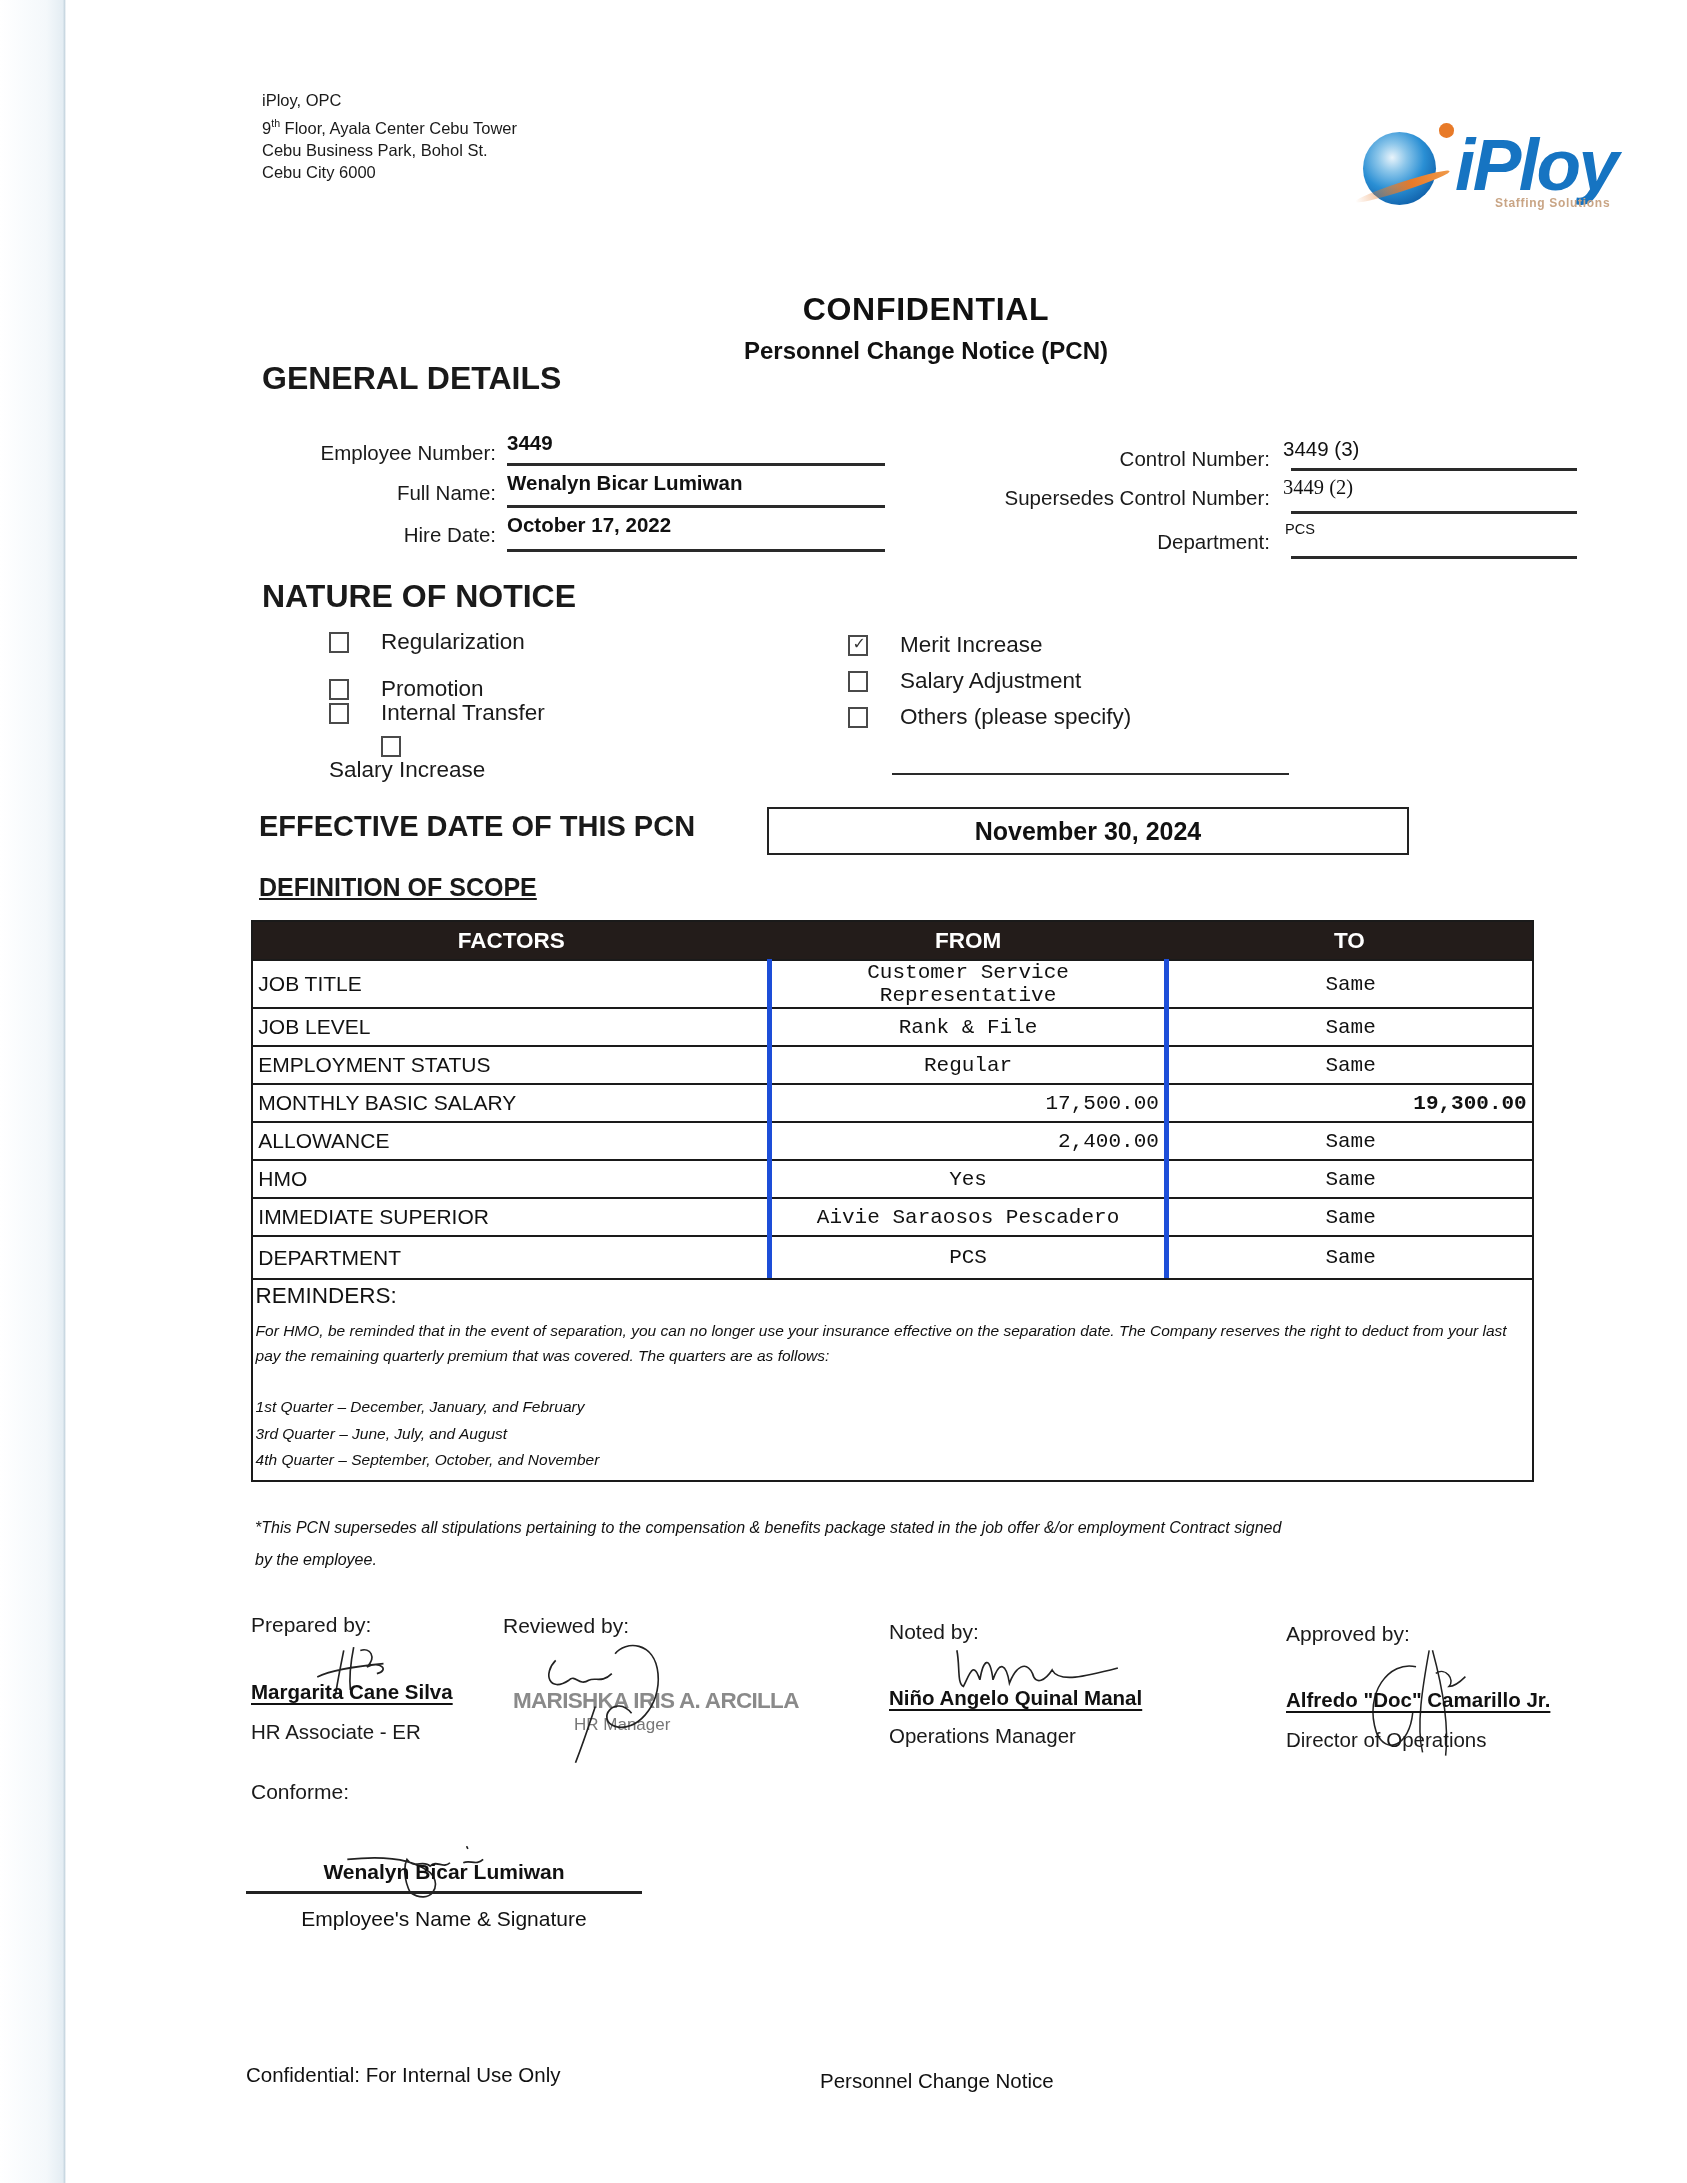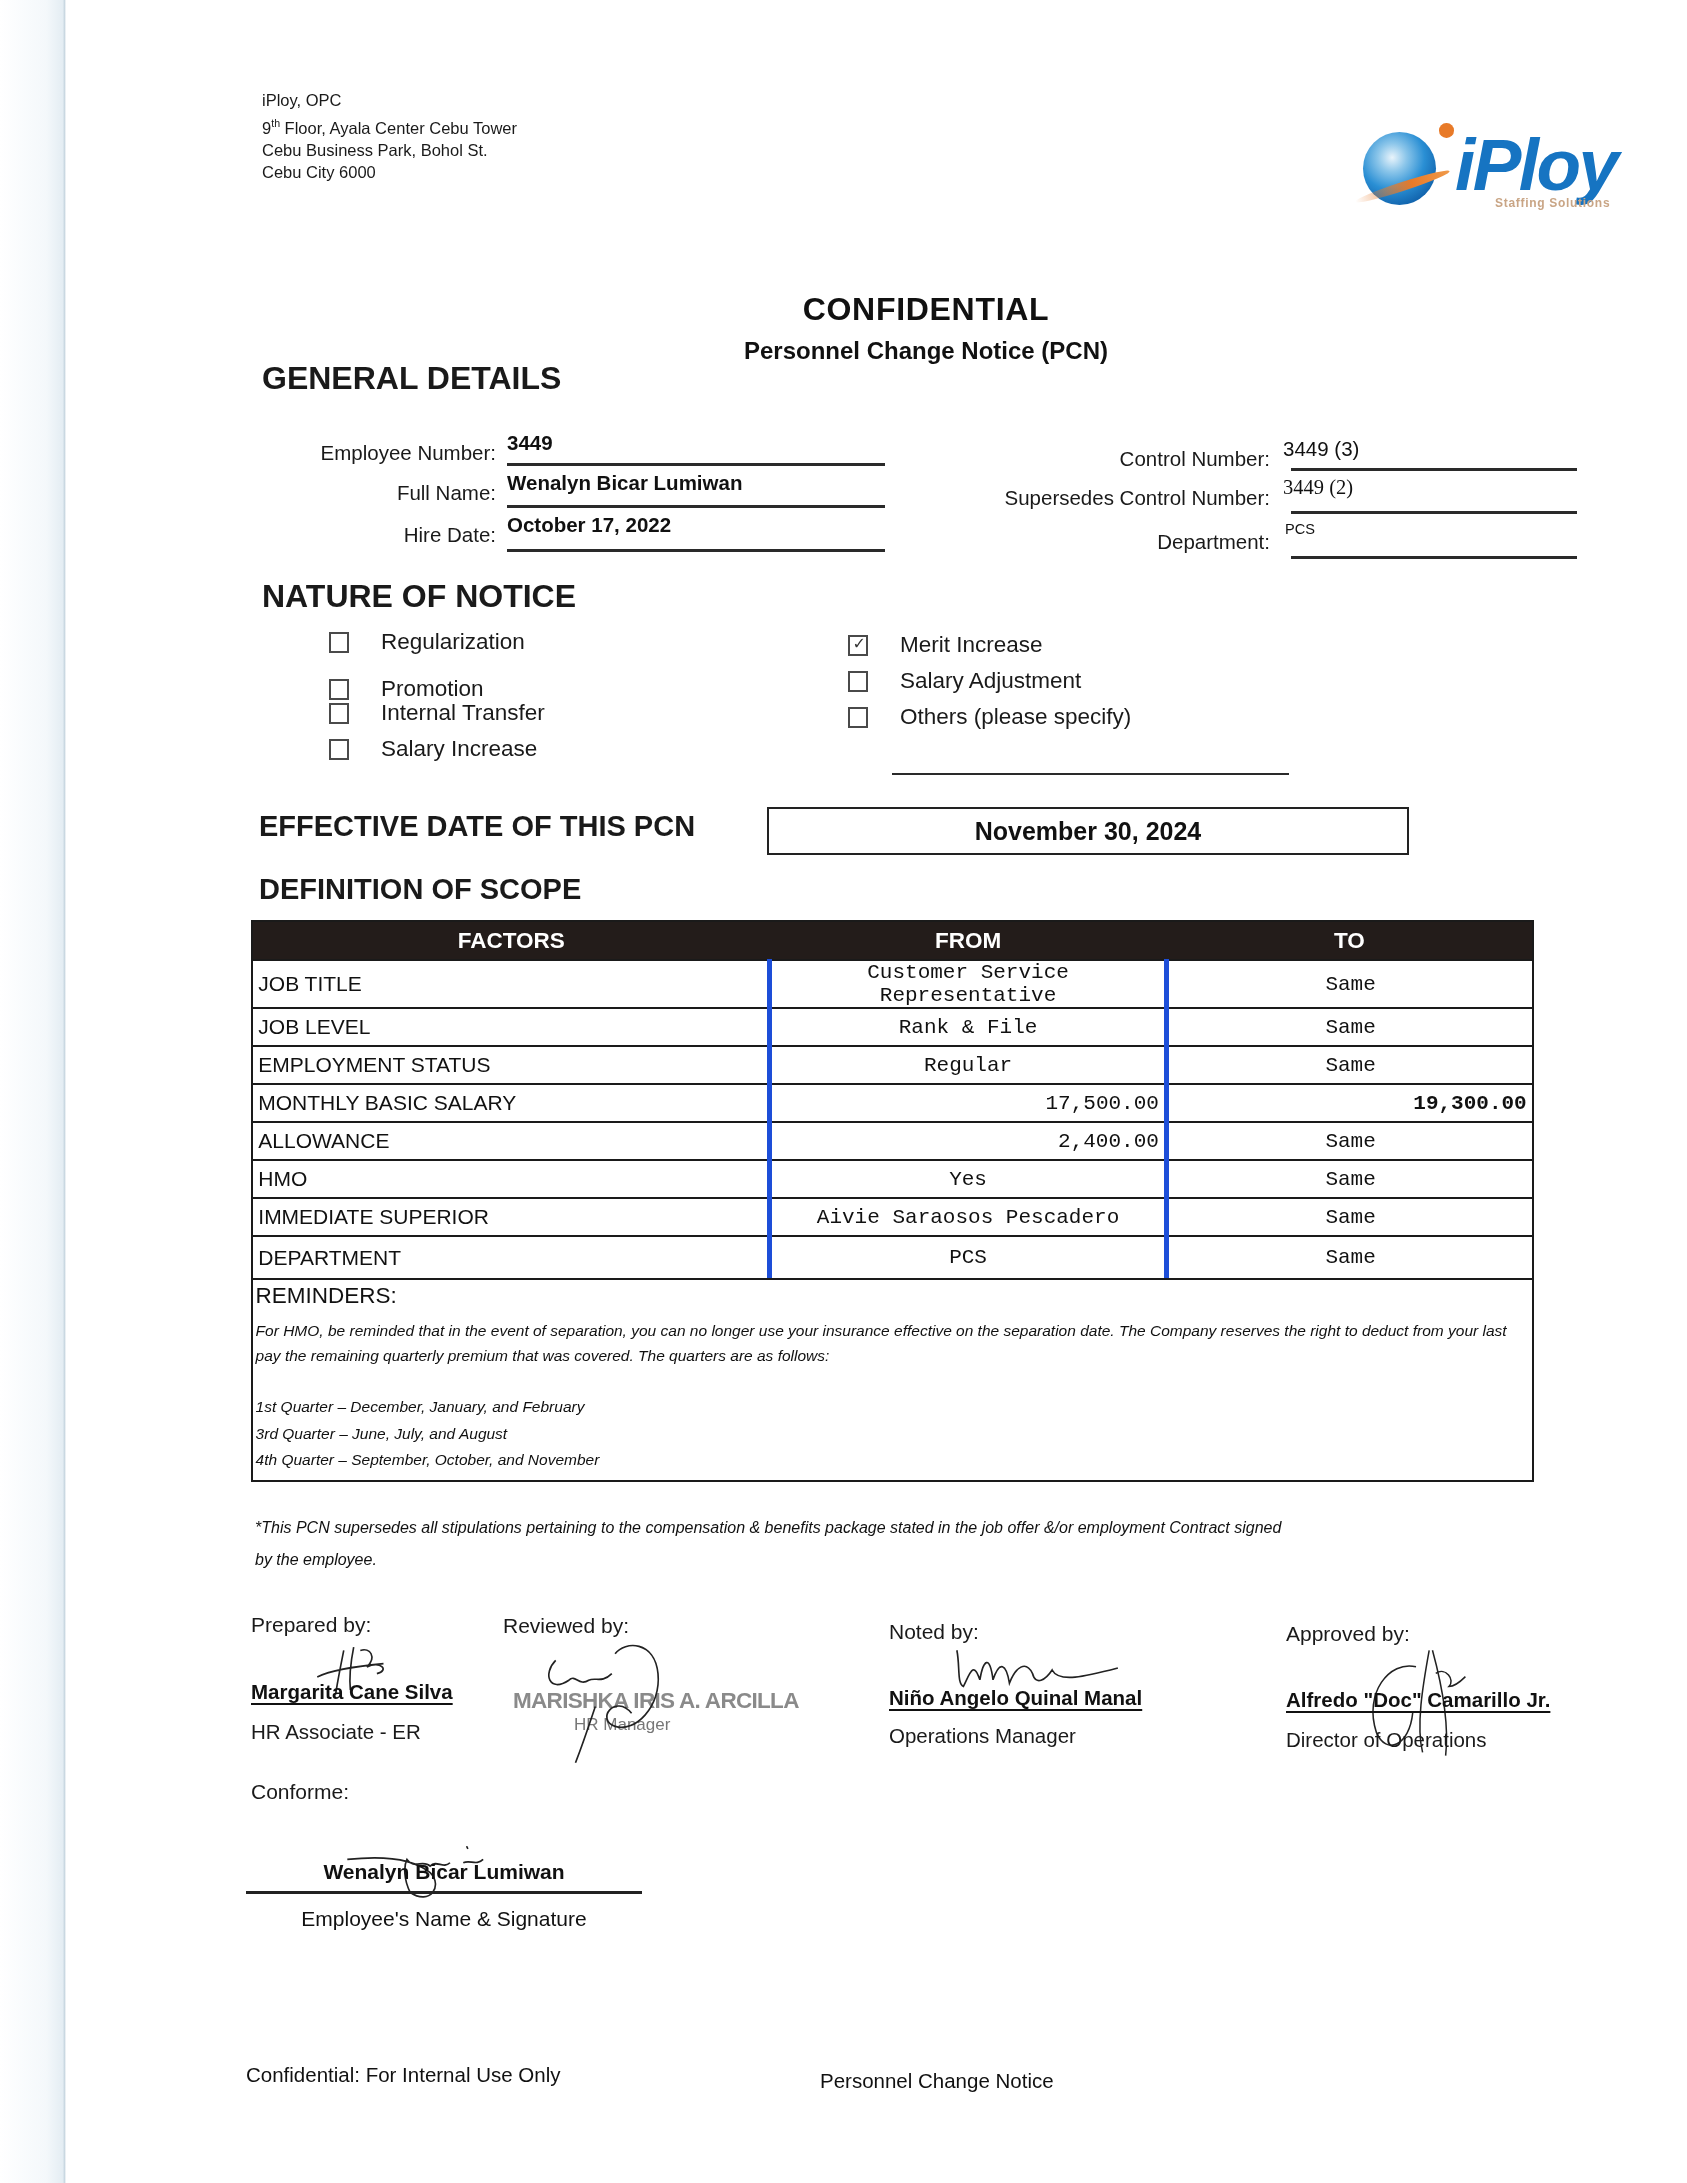--- a/index.html
+++ b/index.html
@@ -38,21 +38,21 @@
     position: absolute; left: 139px; top: 74px; font-size: 12px; font-weight: bold; color: #c9a585; letter-spacing: 0.7px;
   }
 
   
   .title-conf { left: 0; width: 1852px; top: 291px; text-align: center; font-size: 32px; font-weight: bold; letter-spacing: 0.7px; }
   .title-pcn { left: 0; width: 1852px; top: 337px; text-align: center; font-size: 24px; font-weight: bold; }
   .section-h { font-size: 32px; font-weight: bold; color: #1a1a1a; }
   .sec-general { left: 262px; top: 360px; }
   .sec-nature { left: 262px; top: 578px; }
   .sec-effective { left: 259px; top: 810px; font-size: 29px; }
-  .sec-scope { left: 259px; top: 873px; font-size: 29px; }
+  .sec-scope { left: 259px; top: 873px; font-size: 25px; text-decoration: underline; }
 
   
   .field-label { font-size: 20.5px; text-align: right; color: #1a1a1a; margin-top: 10px; }
   .field-value { font-size: 20.5px; color: #111; }
   .bold { font-weight: bold; }
   .underline { height: 2.6px; background: #2a2a2a; }
 
   
   .cb-row { display: flex; align-items: center; font-size: 22.5px; color: #1a1a1a; }
   .cb { width: 20px; height: 21px; border: 2px solid #4a4a4a; box-sizing: border-box; margin-right: 32px; position: relative; }
@@ -151,21 +151,21 @@
   <span>Regularization</span>
 </div>
 <div class="abs cb-row" style="left:329px; top:676px;">
   <div class="cb"></div>
   <span>Promotion</span>
 </div>
 <div class="abs cb-row" style="left:329px; top:700px;">
   <div class="cb"></div>
   <span>Internal Transfer</span>
 </div>
-<div class="abs cb-row" style="left:329px; top:736px;">
+<div class="abs cb-row" style="left:329px; top:736px;flex-direction:column;">
   <div class="cb"></div>
   <span>Salary Increase</span>
 </div>
 
 <div class="abs cb-row" style="left:848px; top:632px;">
   <div class="cb">
       <span class="check">✓</span>
     </div>
   <span>Merit Increase</span>
 </div>

